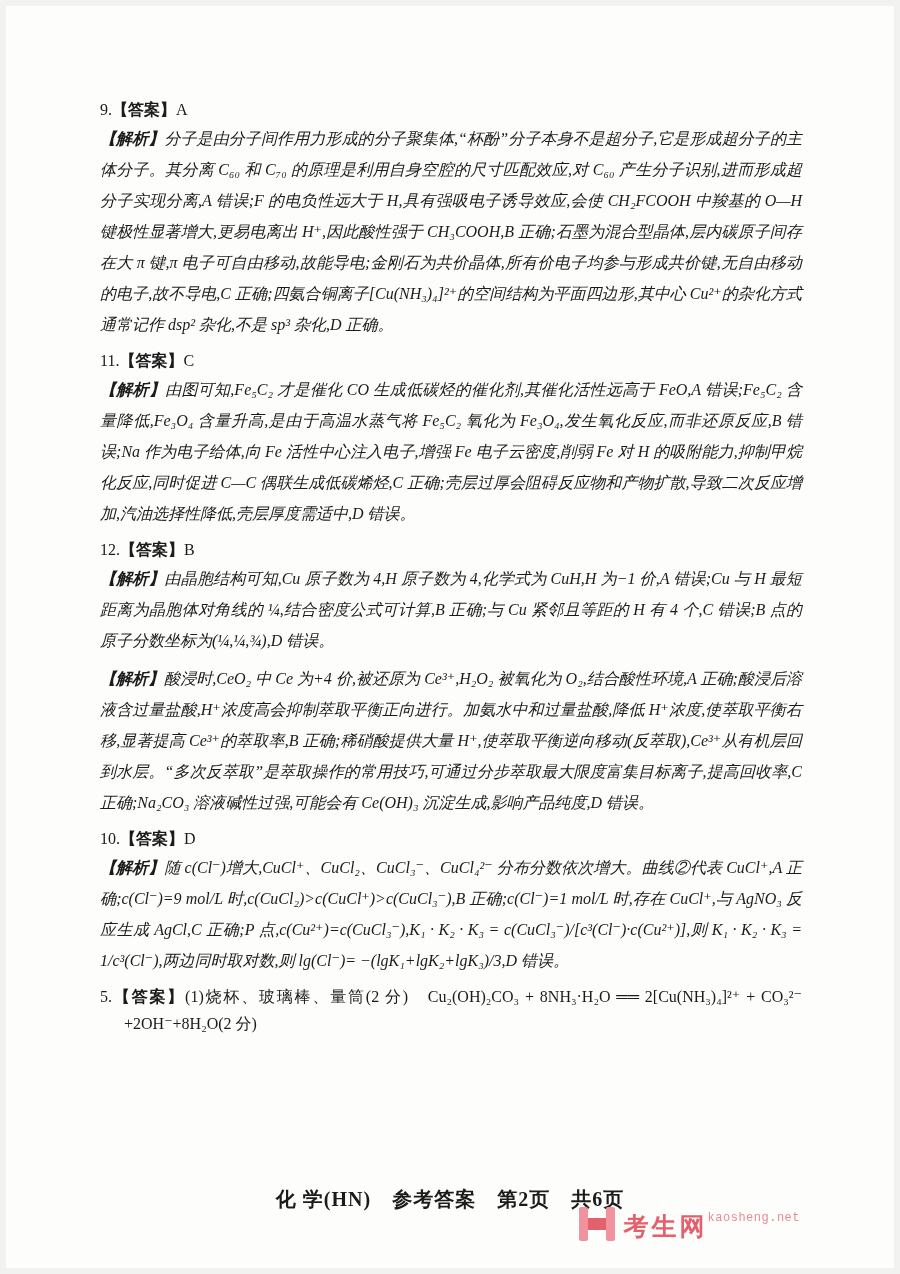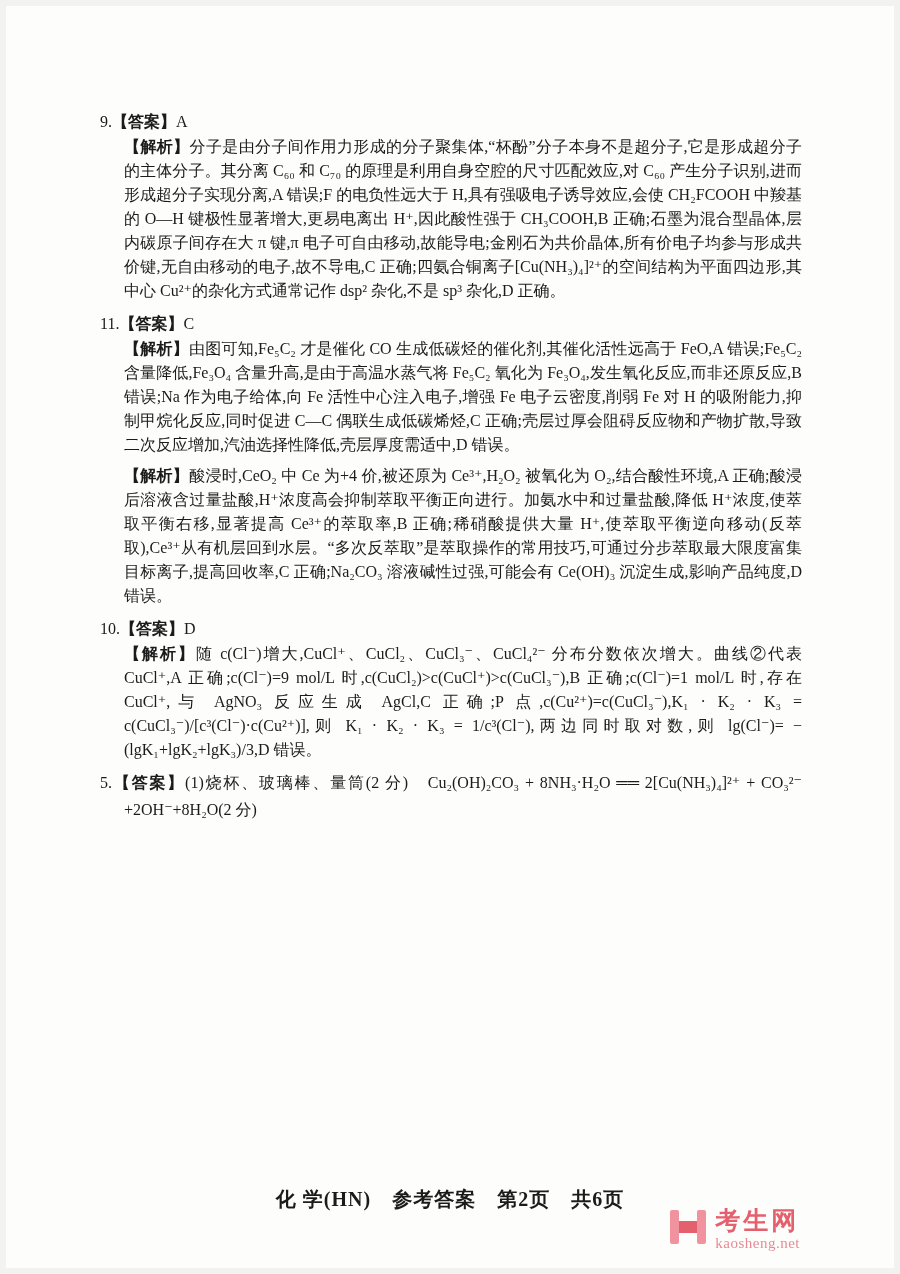--- a/index.html
+++ b/index.html
@@ -15,62 +15,62 @@
   }
   .scan-frame {
     position: absolute;
     inset: 0;
     box-shadow: inset 0 0 0 6px #f2f2f0;
     pointer-events: none;
   }
   .content {
     position: absolute;
     left: 100px;
-    top: 108px;
+    top: 96px;
     width: 702px;
   }
   .item { margin-bottom: 7px; }
   .head { line-height: 27px; text-align: justify; }
   .head.wrap { padding-left: 24px; text-indent: -24px; }
   .marker { font-weight: 700; }
   .body {
-    margin-left: 24px;
-    line-height: 24px;
+    line-height: 31px;
     text-align: justify;
+    font-style: italic;
   }
   .footer {
     position: absolute;
     left: 0;
     top: 1186px;
     width: 100%;
     text-align: center;
     font-weight: 700;
     font-size: 20px;
     letter-spacing: 1px;
   }
   .watermark {
     position: absolute;
     top: 1206px;
     right: 100px;
     display: flex;
     align-items: center;
     gap: 8px;
   }
-  .wm-text { display: flex; flex-direction: column; line-height: 1.15; }
+  .wm-text { display: flex; flex-direction: row; line-height: 1.15; }
   .wm-name {
     font-size: 25px;
     font-weight: 700;
     color: #e4606d;
     letter-spacing: 3px;
     font-family: "Liberation Sans", "DejaVu Sans", sans-serif;
   }
   .wm-url {
-    font-size: 15px;
+    font-size: 12px;
     color: #e88a94;
-    font-family: Liberation Serif, serif;
+    font-family: Liberation Mono, monospace;
     letter-spacing: 0.5px;
   }
 </style>
 </head>
 <body>
 
 <div class="scan-frame"></div>
 
 <div class="content">
 
@@ -78,20 +78,24 @@
     <div class="head"><span>9.</span><span class="marker">【答案】</span><span>A</span></div>
     <div class="body"><span class="marker">【解析】</span><span>分子是由分子间作用力形成的分子聚集体,“杯酚”分子本身不是超分子,它是形成超分子的主体分子。其分离 C₆₀ 和 C₇₀ 的原理是利用自身空腔的尺寸匹配效应,对 C₆₀ 产生分子识别,进而形成超分子实现分离,A 错误;F 的电负性远大于 H,具有强吸电子诱导效应,会使 CH₂FCOOH 中羧基的 O—H 键极性显著增大,更易电离出 H⁺,因此酸性强于 CH₃COOH,B 正确;石墨为混合型晶体,层内碳原子间存在大 π 键,π 电子可自由移动,故能导电;金刚石为共价晶体,所有价电子均参与形成共价键,无自由移动的电子,故不导电,C 正确;四氨合铜离子[Cu(NH₃)₄]²⁺的空间结构为平面四边形,其中心 Cu²⁺的杂化方式通常记作 dsp² 杂化,不是 sp³ 杂化,D 正确。</span></div>
   </div>
 
 
   <div class="item">
     <div class="head"><span>11.</span><span class="marker">【答案】</span><span>C</span></div>
     <div class="body"><span class="marker">【解析】</span><span>由图可知,Fe₅C₂ 才是催化 CO 生成低碳烃的催化剂,其催化活性远高于 FeO,A 错误;Fe₅C₂ 含量降低,Fe₃O₄ 含量升高,是由于高温水蒸气将 Fe₅C₂ 氧化为 Fe₃O₄,发生氧化反应,而非还原反应,B 错误;Na 作为电子给体,向 Fe 活性中心注入电子,增强 Fe 电子云密度,削弱 Fe 对 H 的吸附能力,抑制甲烷化反应,同时促进 C—C 偶联生成低碳烯烃,C 正确;壳层过厚会阻碍反应物和产物扩散,导致二次反应增加,汽油选择性降低,壳层厚度需适中,D 错误。</span></div>
   </div>
 
+  <div class="item">
+    <div class="head"><span>12.</span><span class="marker">【答案】</span><span>B</span></div>
+    <div class="body"><span class="marker">【解析】</span><span>由晶胞结构可知,Cu 原子数为 4,H 原子数为 4,化学式为 CuH,H 为−1 价,A 错误;Cu 与 H 最短距离为晶胞体对角线的 ¼,结合密度公式可计算,B 正确;与 Cu 紧邻且等距的 H 有 4 个,C 错误;B 点的原子分数坐标为(¼,¼,¾),D 错误。</span></div>
+  </div>
 
   <div class="item">
     <div class="body"><span class="marker">【解析】</span><span>酸浸时,CeO₂ 中 Ce 为+4 价,被还原为 Ce³⁺,H₂O₂ 被氧化为 O₂,结合酸性环境,A 正确;酸浸后溶液含过量盐酸,H⁺浓度高会抑制萃取平衡正向进行。加氨水中和过量盐酸,降低 H⁺浓度,使萃取平衡右移,显著提高 Ce³⁺的萃取率,B 正确;稀硝酸提供大量 H⁺,使萃取平衡逆向移动(反萃取),Ce³⁺从有机层回到水层。“多次反萃取”是萃取操作的常用技巧,可通过分步萃取最大限度富集目标离子,提高回收率,C 正确;Na₂CO₃ 溶液碱性过强,可能会有 Ce(OH)₃ 沉淀生成,影响产品纯度,D 错误。</span></div>
   </div>
 
   <div class="item">
     <div class="head"><span>10.</span><span class="marker">【答案】</span><span>D</span></div>
     <div class="body"><span class="marker">【解析】</span><span>随 c(Cl⁻)增大,CuCl⁺、CuCl₂、CuCl₃⁻、CuCl₄²⁻ 分布分数依次增大。曲线②代表 CuCl⁺,A 正确;c(Cl⁻)=9 mol/L 时,c(CuCl₂)&gt;c(CuCl⁺)&gt;c(CuCl₃⁻),B 正确;c(Cl⁻)=1 mol/L 时,存在 CuCl⁺,与 AgNO₃ 反应生成 AgCl,C 正确;P 点,c(Cu²⁺)=c(CuCl₃⁻),K₁ · K₂ · K₃ = c(CuCl₃⁻)/[c³(Cl⁻)·c(Cu²⁺)],则 K₁ · K₂ · K₃ = 1/c³(Cl⁻),两边同时取对数,则 lg(Cl⁻)= −(lgK₁+lgK₂+lgK₃)/3,D 错误。</span></div>
   </div>
 

